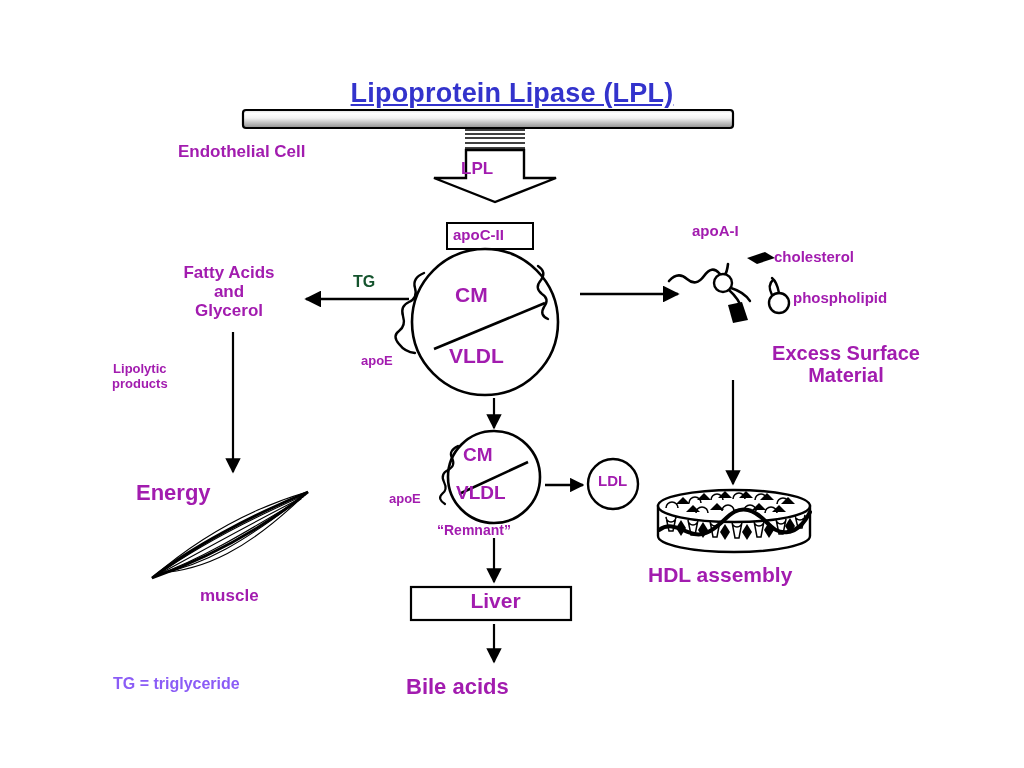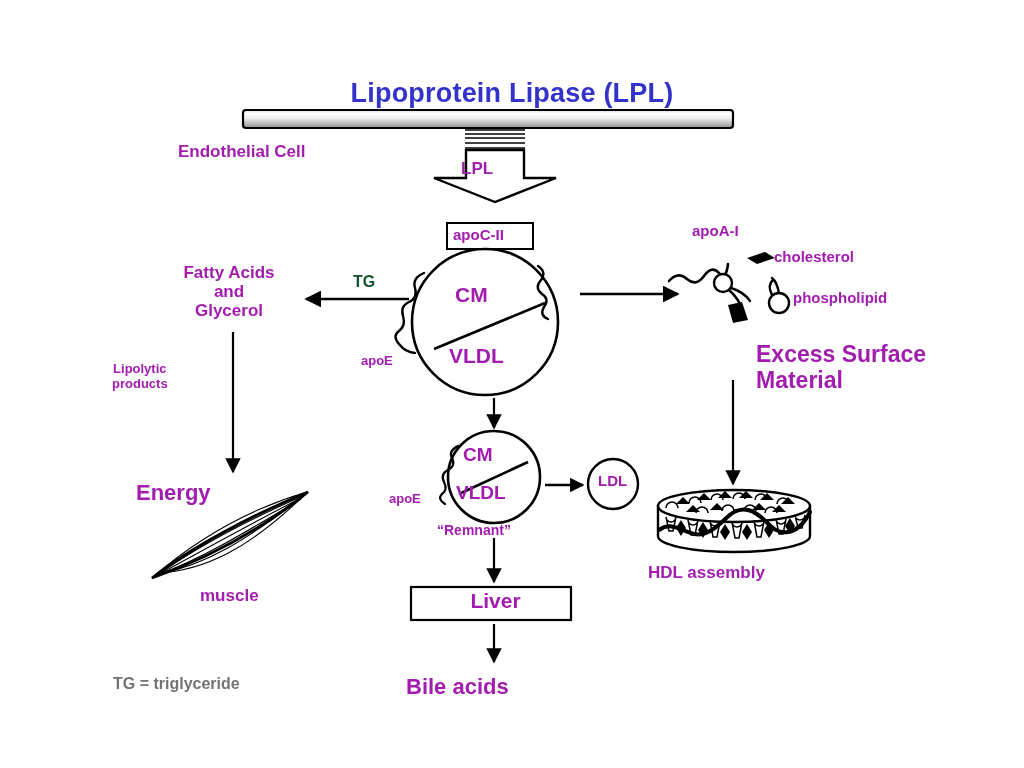--- a/index.html
+++ b/index.html
@@ -35,20 +35,21 @@
 
   
   #title {
     left: 0;
     top: 78px;
     width: 1024px;
     text-align: center;
     font-size: 27px;
     font-weight: bold;
     color: #3333cc;
+    text-decoration: underline;
     letter-spacing: 0.2px;
   }
 
   
   #endothelial-cell-label { left: 178px; top: 142px; font-size: 17px; }
   #lpl-label { left: 461px; top: 159px; font-size: 17px; }
   #apoc2-label { left: 453px; top: 227px; font-size: 15px; }
   #cm-label-main { left: 455px; top: 283px; font-size: 21px; }
   #vldl-label-main { left: 449px; top: 344px; font-size: 21px; }
   #apoe-label-main { left: 361px; top: 354px; font-size: 13px; }
@@ -60,23 +61,23 @@
   #cm-label-remnant { left: 463px; top: 444px; font-size: 19px; }
   #vldl-label-remnant { left: 456px; top: 482px; font-size: 19px; }
   #apoe-label-remnant { left: 389px; top: 492px; font-size: 13px; }
   #remnant-label { left: 437px; top: 523px; font-size: 14px; }
   #ldl-label { left: 598px; top: 473px; font-size: 15px; }
   #liver-label { left: 411px; top: 589px; font-size: 21px; width: 169px; text-align: center; }
   #bile-acids-label { left: 406px; top: 675px; font-size: 22px; }
   #apoa1-label { left: 692px; top: 223px; font-size: 15px; }
   #cholesterol-label { left: 774px; top: 249px; font-size: 15px; }
   #phospholipid-label { left: 793px; top: 290px; font-size: 15px; }
-  #excess-surface-label { left: 756px; top: 342px; font-size: 23px; width: 180px; text-align: left; }
-  #hdl-assembly-label { left: 648px; top: 563px; font-size: 17px; }
-  #tg-legend-label { left: 113px; top: 675px; font-size: 16px; color: #737373; }
+  #excess-surface-label { left: 756px; top: 342px; font-size: 20px; width: 180px; text-align: center; }
+  #hdl-assembly-label { left: 648px; top: 563px; font-size: 21px; }
+  #tg-legend-label { left: 113px; top: 675px; font-size: 16px; color: #8b5cf6; }
 </style>
 </head>
 <body>
 
 <div id="canvas">
 
   <svg id="diagram-svg" viewBox="0 0 1024 768">
     <defs>
       <linearGradient id="membraneGrad" x1="0" y1="0" x2="0" y2="1">
         <stop offset="0%" stop-color="#d9d9d9"></stop>

